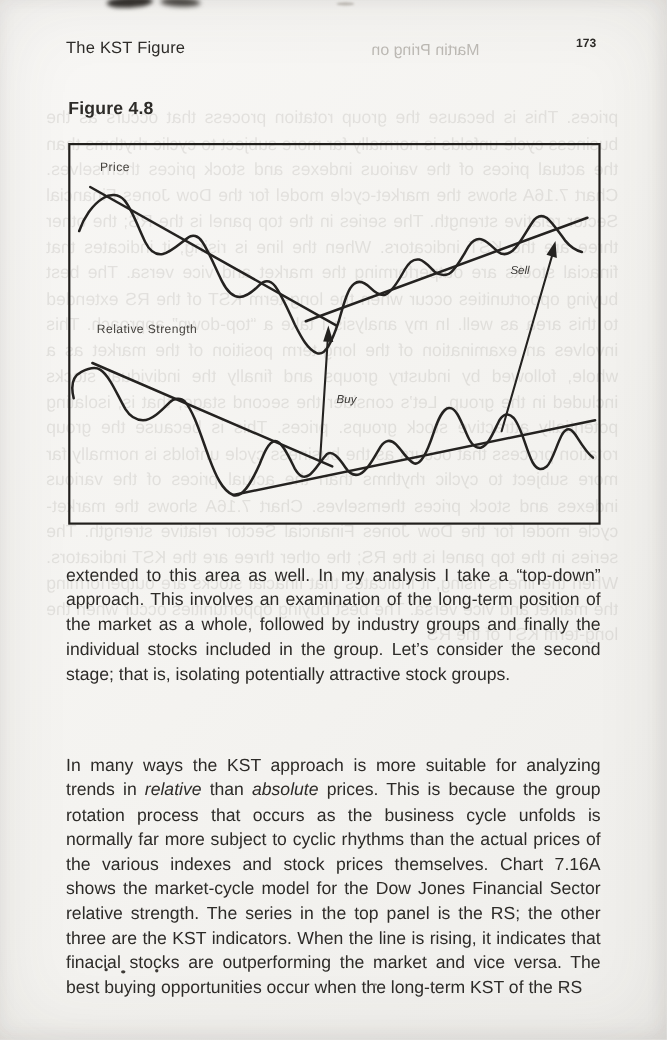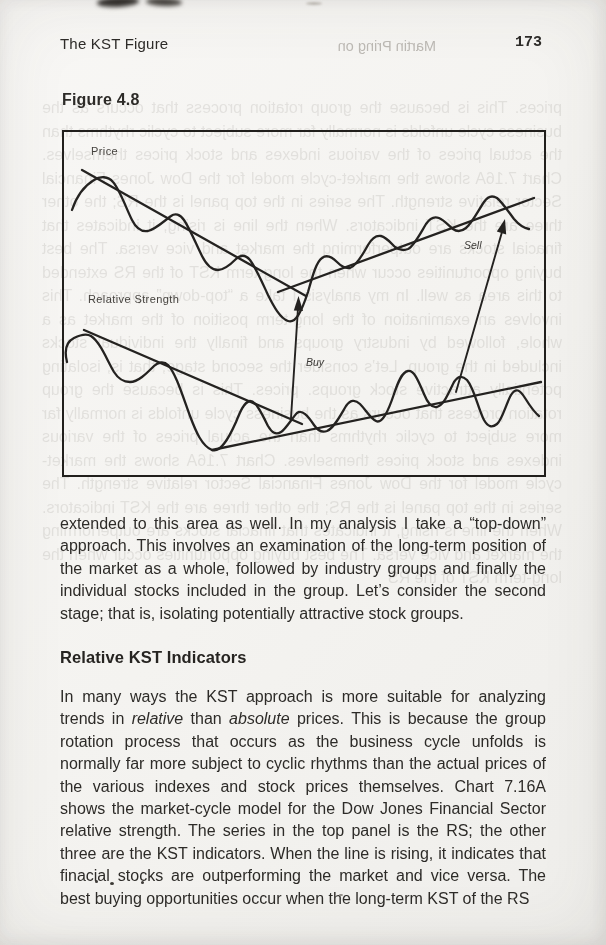--- a/index.html
+++ b/index.html
@@ -23,21 +23,21 @@
     overflow: hidden; pointer-events: none;
   }
   .ghost-header {
     position: absolute; left: 228px; top: 38px; width: 208px; z-index: 1;
     transform: scaleX(-1);
     font-size: 14.5px; color: #8d8881; opacity: 0.55; filter: blur(0.6px);
     pointer-events: none; white-space: nowrap;
   }
   
   .running-header { position: absolute; left: 60px; top: 35px; font-size: 15px; letter-spacing: 0.2px; }
-  .page-number   { position: absolute; right: 64px; top: 34px; font-size: 15px; font-weight: bold; font-family: Liberation Mono, monospace; }
+  .page-number   { position: absolute; right: 64px; top: 34px; font-size: 11px; font-weight: bold; }
   
   .figure-caption { position: absolute; left: 62px; top: 91px; font-size: 16px; font-weight: bold; letter-spacing: 0.2px; }
   .figure-box {
     position: absolute; left: 62px; top: 130px;
     width: 480px; height: 343px;
     border: 2px solid #211f1c;
   }
   .figure-box svg { display: block; width: 480px; height: 343px; }
   .fig-label { font-family: "Liberation Sans", sans-serif; font-size: 11px; fill: #45423e; letter-spacing: 0.4px; }
   .fig-signal { font-family: "Liberation Sans", sans-serif; font-size: 10.5px; font-style: italic; fill: #3a3835; }
@@ -131,21 +131,20 @@
         </g>
         <text class="fig-label" x="27" y="23">Price</text>
         <text class="fig-label" x="24" y="171">Relative Strength</text>
         <text class="fig-signal" x="242" y="234">Buy</text>
         <text class="fig-signal" x="400" y="117">Sell</text>
       </svg>
     </div>
 
     <p class="body-p p1">extended to this area as well. In my analysis I take a “top-down” approach. This involves an examination of the long-term position of the market as a whole, followed by industry groups and finally the individual stocks included in the group. Let’s consider the second stage; that is, isolating potentially attractive stock groups.</p>
 
-    <h2 class="section-heading">Relative KST Indicators</h2>
 
     <p class="body-p p2"><span>In many ways the KST approach is more suitable for analyzing trends in </span><i>relative</i><span> than </span><i>absolute</i><span> prices. This is because the group rotation process that occurs as the business cycle unfolds is normally far more subject to cyclic rhythms than the actual prices of the various indexes and stock prices themselves. Chart 7.16A shows the market-cycle model for the Dow Jones Financial Sector relative strength. The series in the top panel is the RS; the other three are the KST indicators. When the line is rising, it indicates that finacial stocks are outperforming the market and vice versa. The best buying opportunities occur when the long-term KST of the RS</span></p>
 
   </div>
 
   <div class="smudge smudge-a"></div>
   <div class="smudge smudge-b"></div>
   <div class="smudge smudge-c"></div>
   <div class="speck speck-1"></div>
   <div class="speck speck-2"></div>

